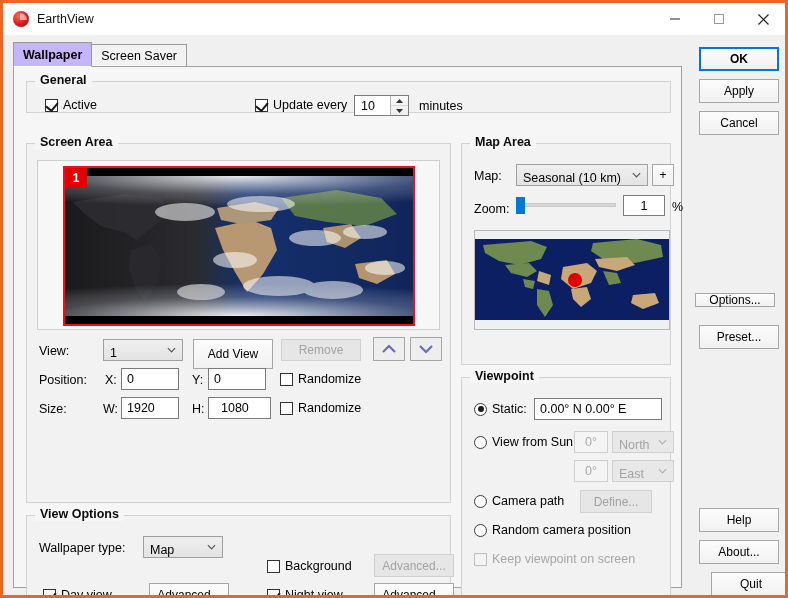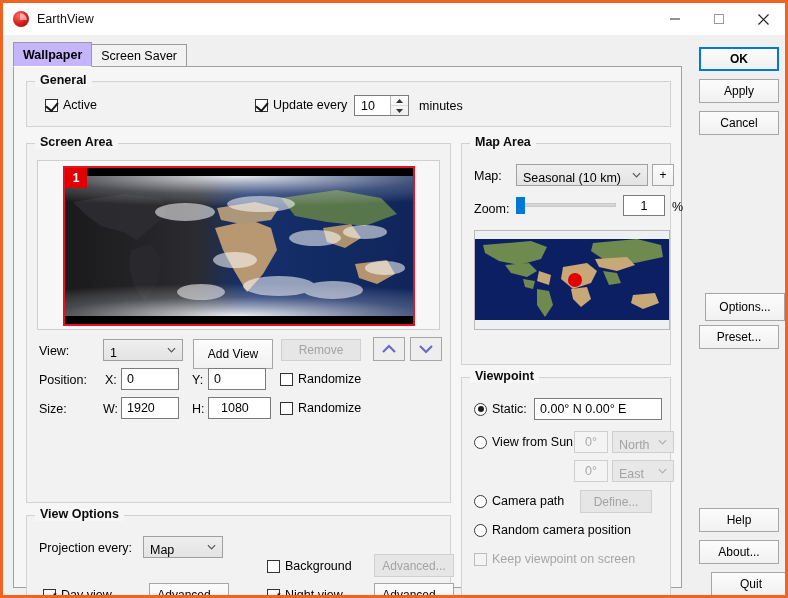--- a/index.html
+++ b/index.html
@@ -335,21 +335,21 @@
 
   <div class="client">
 
     <div class="tabstrip">
       <div class="tab active">Wallpaper</div>
       <div class="tab">Screen Saver</div>
     </div>
 
     <div class="tabpanel">
 
-      <div class="group" style="left:12px; top:14px; width:645px; height:46px;">
+      <div class="group" style="left:12px; top:14px; width:645px; height:32px;">
         <div class="legend">General</div>
 
         <div class="chk" style="left:18px; top:16px;">
           <span class="chkbox">
               <span class="chkmark"></span>
             </span>
           <span class="chklabel">Active</span>
         </div>
 
         <div class="chk" style="left:228px; top:16px;">
@@ -471,21 +471,21 @@
         <div class="textbox" style="left:181px; top:253px; width:63px; height:22px;padding-left:12px;">1080</div>
         <div class="chk" style="left:253px; top:257px;">
           <span class="chkbox"></span>
           <span class="chklabel">Randomize</span>
         </div>
       </div>
 
       <div class="group" style="left:12px; top:448px; width:425px; height:108px;">
         <div class="legend">View Options</div>
 
-        <div class="lbl" style="left:12px; top:25px;">Projection every:</div>
+        <div class="lbl" style="left:12px; top:25px;">Wallpaper type:</div>
         <div class="combo" style="left:116px; top:20px; width:80px; height:22px;">
           <span>Map</span>
           <svg class="carr" viewBox="0 0 10 10">
               <polyline points="1,3 5,7 9,3" fill="none" stroke="#555" stroke-width="1.3"></polyline>
             </svg>
         </div>
 
         <div class="chk" style="left:16px; top:72px;">
           <span class="chkbox">
               <span class="chkmark"></span>
@@ -604,21 +604,21 @@
         </div>
       </div>
 
     </div>
 
     <div class="rightcol">
       <div class="btn default" style="left:6px; top:12px; width:80px; height:24px;">OK</div>
       <div class="btn" style="left:6px; top:44px; width:80px; height:24px;">Apply</div>
       <div class="btn" style="left:6px; top:76px; width:80px; height:24px;">Cancel</div>
 
-      <div class="btn" style="left:12px; top:258px; width:80px; height:28px;">Options...</div>
+      <div class="btn" style="left:2px; top:258px; width:80px; height:14px;">Options...</div>
       <div class="btn" style="left:6px; top:290px; width:80px; height:24px;">Preset...</div>
 
       <div class="btn" style="left:6px; top:473px; width:80px; height:24px;">Help</div>
       <div class="btn" style="left:6px; top:505px; width:80px; height:24px;">About...</div>
       <div class="btn" style="left:18px; top:537px; width:80px; height:24px;">Quit</div>
     </div>
 
   </div>
 </div>
 

